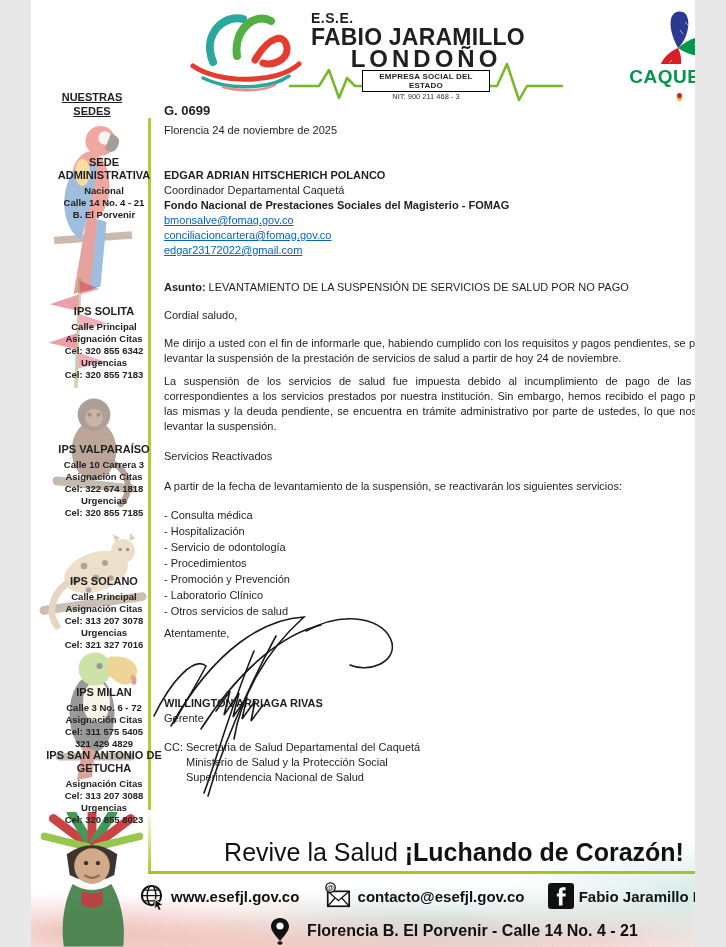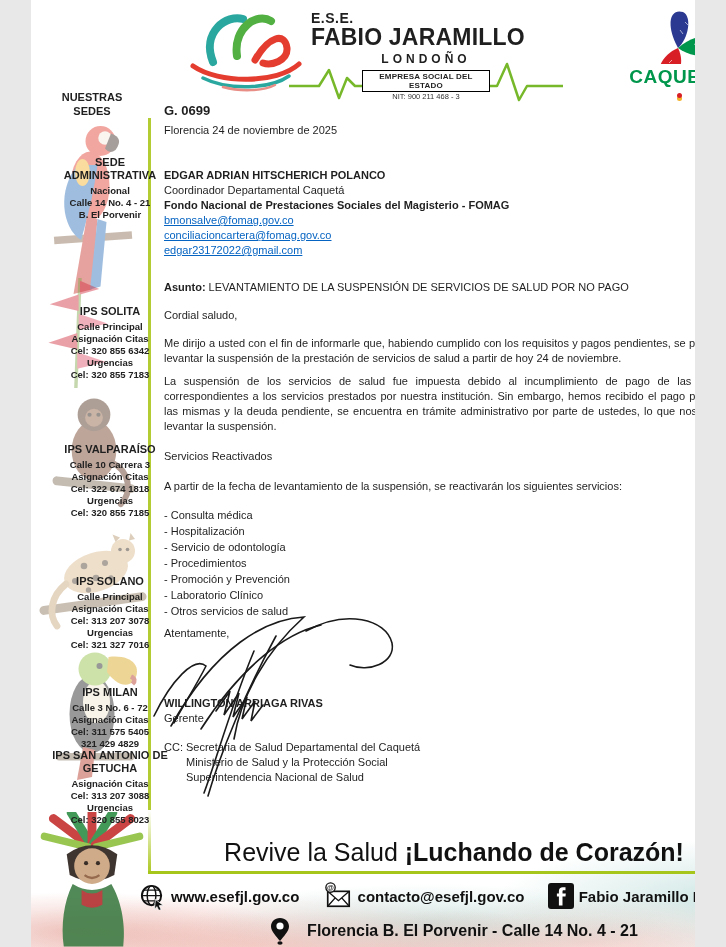--- a/index.html
+++ b/index.html
@@ -8,38 +8,38 @@
     position:relative; width:664px; height:947px; margin:0 auto;
     background:#ffffff; overflow:hidden; color:#1f1f1f;
   }
 
   
   .header { position:absolute; top:6px; left:148px; width:440px; display:flex; }
   .swirl-logo { width:128px; height:86px; flex:0 0 auto; }
   .head-text { position:relative; width:230px; margin-left:4px; padding-top:4px; }
   .ese { font-size:14px; font-weight:bold; letter-spacing:0.5px; }
   .org1 { font-size:23px; font-weight:bold; line-height:23px; letter-spacing:0.2px; white-space:nowrap; }
-  .org2 { font-size:12px; font-weight:bold; line-height:20px; letter-spacing:4px; text-align:center; }
+  .org2 { font-size:24px; font-weight:bold; line-height:20px; letter-spacing:4px; text-align:center; }
   .ekg { position:absolute; left:-22px; top:56px; width:274px; height:40px; }
   .sub-box { position:relative; z-index:2; display:block; width:128px; margin:1px auto 0;
              border:1.5px solid #000; background:#fff; text-align:center;
              font-size:8px; font-weight:bold; padding:1px 2px; letter-spacing:0.2px; }
   .nit { position:relative; z-index:2; display:block; width:112px; margin:0 auto; background:#fff;
          text-align:center; font-size:7.5px; color:#333; }
   .gov-logo { position:absolute; top:8px; left:582px; width:130px; text-align:center; }
   .gov-logo svg { width:84px; height:56px; }
   .gov-name { font-size:19px; font-weight:800; letter-spacing:0.5px; color:#00964b; line-height:18px; }
   .gov-dot { display:inline-block; width:5px; height:5px; border-radius:50%; background:#d91f26;
              vertical-align:middle; margin-left:2px; box-shadow:0 3px 0 #f3b229; }
 
   
   .sidebar-title { position:absolute; left:0; top:90px; width:122px; text-align:center;
-                   font-size:11px; font-weight:bold; line-height:14px; }
+                   font-size:11px; font-weight:bold; line-height:14px;text-decoration:underline; }
   .v-line { position:absolute; left:117px; top:118px; width:3px; height:753px; background:#b3cc33; }
-  .office { position:absolute; left:18px; width:122px; text-align:center; z-index:2; }
+  .office { position:absolute; left:12px; width:122px; text-align:center; z-index:2; }
   .office .o-name { font-size:11px; font-weight:bold; line-height:13px; margin-bottom:3px; }
   .office .o-line { font-size:9.5px; font-weight:bold; line-height:12px; color:#222; }
   .deco { position:absolute; z-index:1; }
 
   
   .main { position:absolute; left:133px; top:103px; width:574px; font-size:11px; line-height:15px; }
   .ref { font-size:13px; font-weight:bold; }
   .date { margin-top:5px; }
   .rcpt { margin-top:30px; }
   .b { font-weight:bold; }

